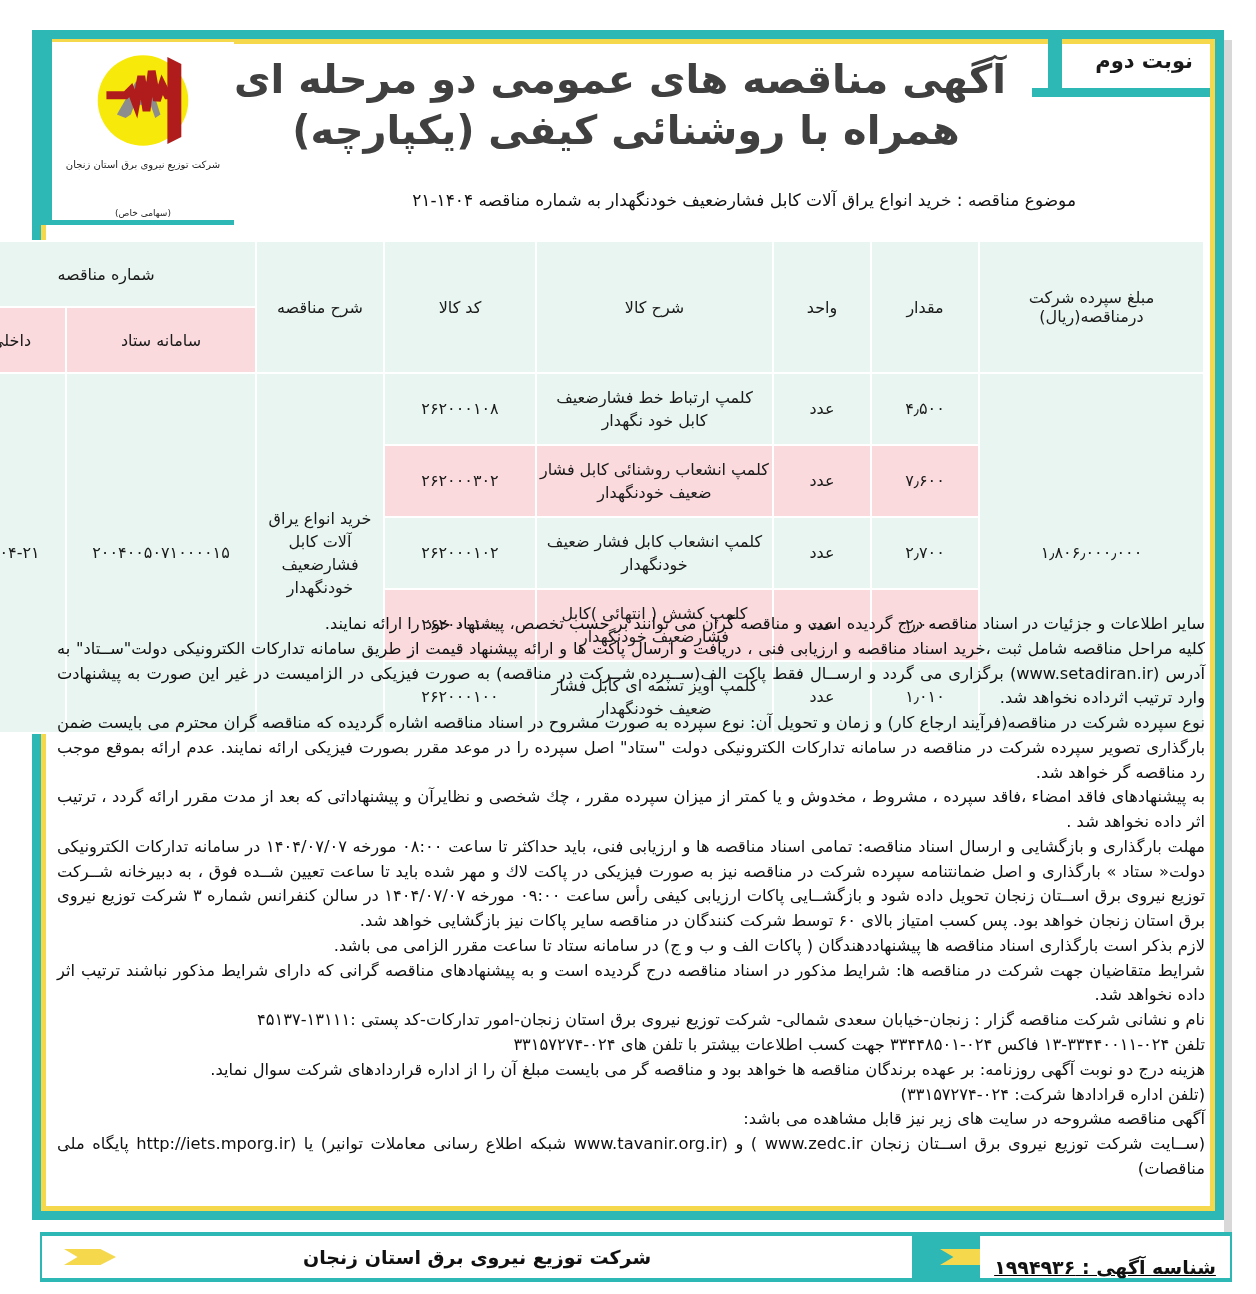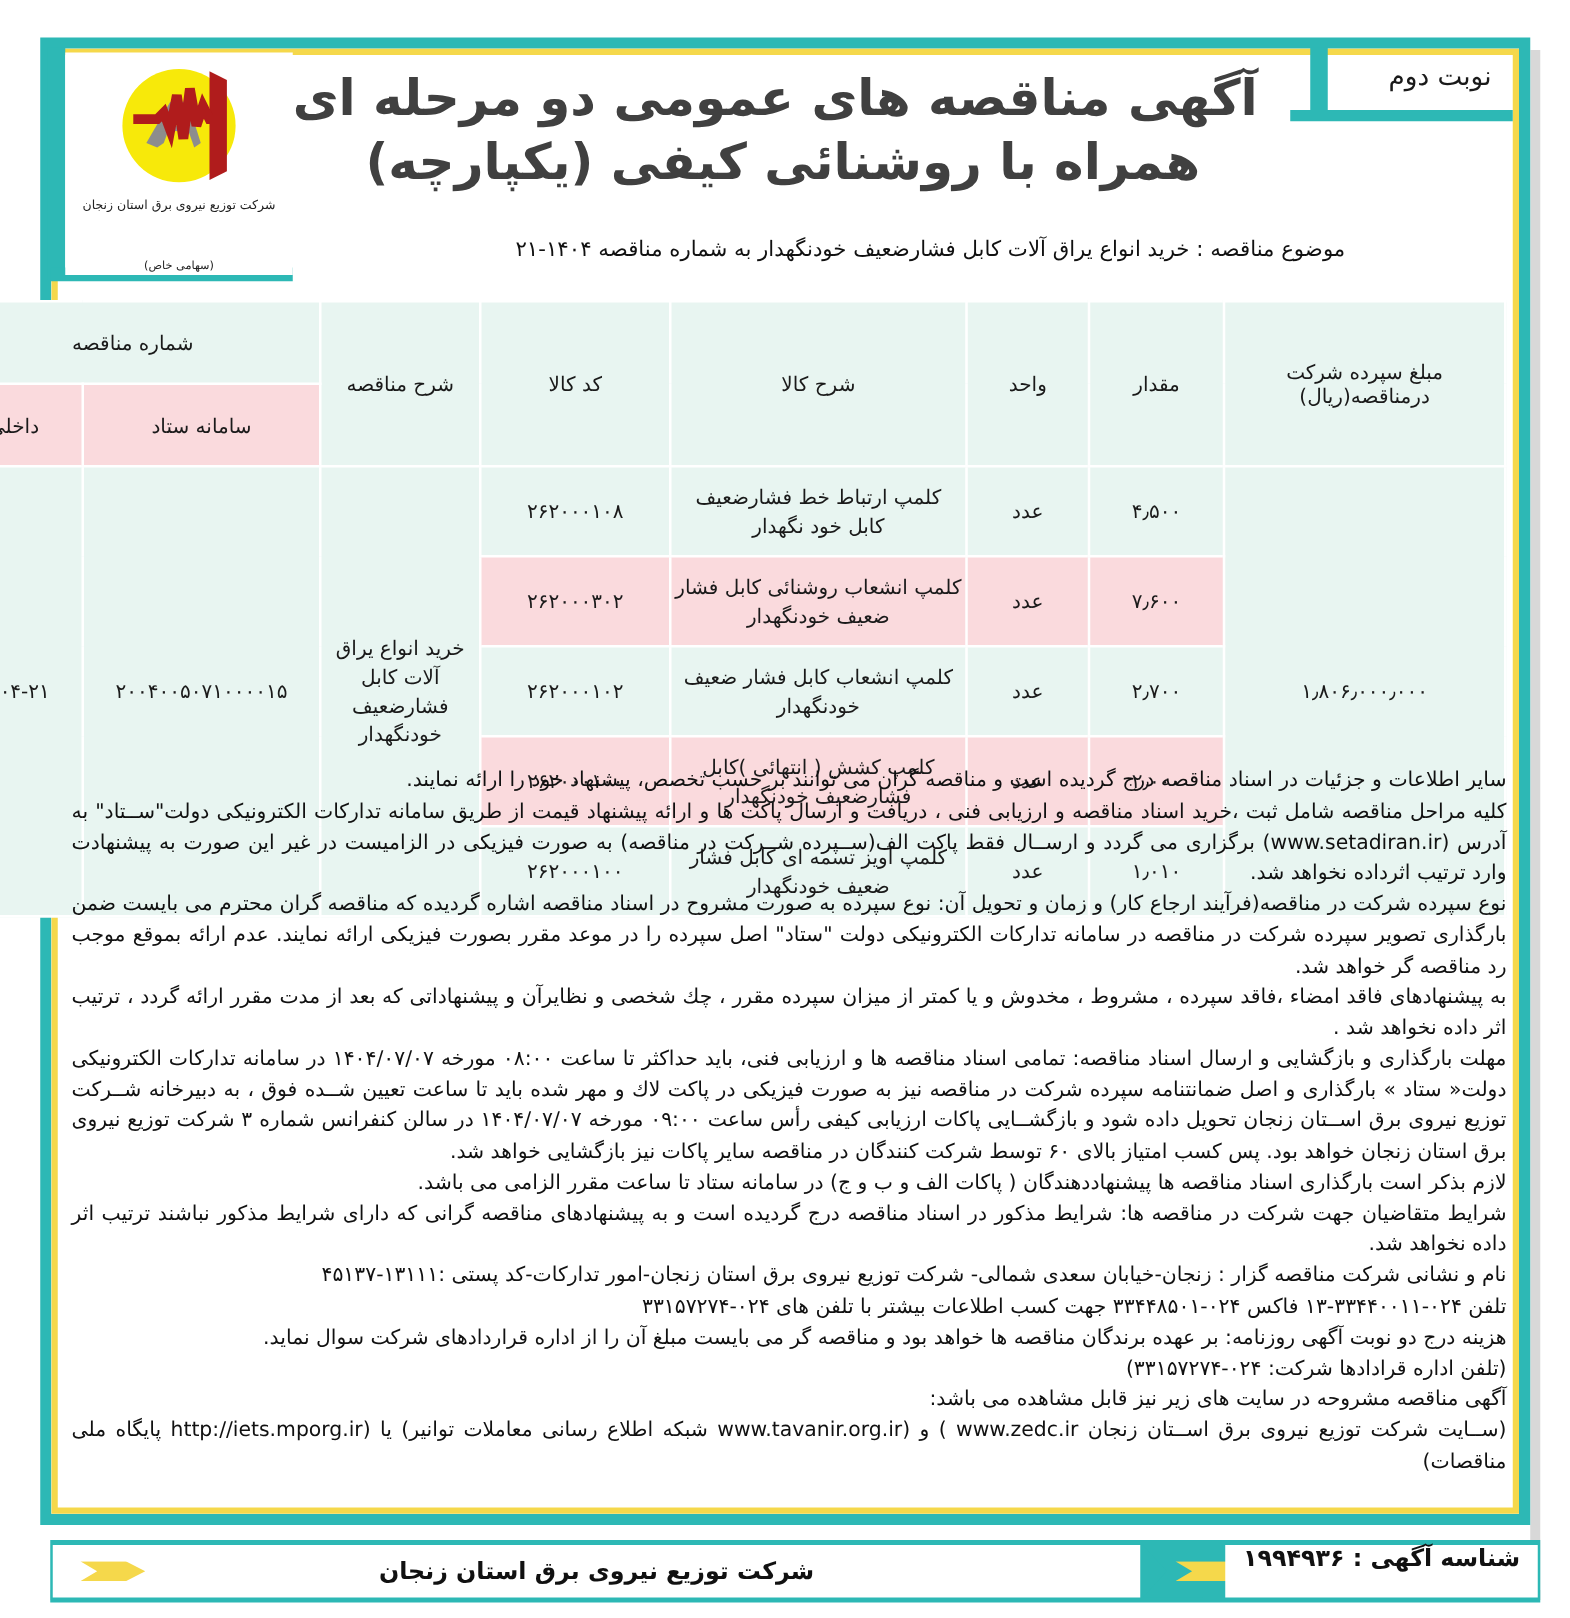--- a/index.html
+++ b/index.html
@@ -44,21 +44,21 @@
   }
 
   
   #header{
     position:absolute;left:46px;top:44px;width:1164px;height:176px;
   }
   #nobat-badge{
     position:absolute;right:1px;top:1px;
     background:#ffffff;
     padding:4px 16px 6px 16px;
-    font-size:21px;font-weight:normal;color:#1a1a1a;
+    font-size:21px;font-weight:bold;color:#1a1a1a;
     z-index:6;
     white-space:nowrap;
   }
   #nobat-underline{
     position:absolute;right:0px;top:44px;width:178px;height:9px;
     background:#2db8b5;z-index:5;
   }
   #nobat-tab{
     position:absolute;right:148px;top:-6px;width:14px;height:50px;
     background:#2db8b5;z-index:4;
@@ -143,21 +143,21 @@
   }
   #footer-left{
     position:absolute;left:2px;top:4px;width:870px;height:42px;
     background:#ffffff;
     display:flex;align-items:center;justify-content:center;
   }
   #footer-left .txt{font-size:19px;font-weight:bold;color:#111;}
   #footer-right{
     position:absolute;right:2px;top:4px;width:250px;height:42px;
     background:#ffffff;
-    display:flex;align-items:flex-start;justify-content:center;
+    display:flex;align-items:flex-end;justify-content:center;text-decoration:underline;
   }
   #footer-right .txt{font-size:19px;font-weight:bold;color:#111;}
   #f-yellow-l{
     position:absolute;left:24px;top:17px;width:52px;height:16px;background:#f5d84b;
     clip-path:polygon(0 0,70% 0,100% 50%,70% 100%,0 100%,26% 50%);
   }
   #f-arrow-left{
     position:absolute;left:874px;top:4px;width:48px;height:42px;background:#2db8b5;
     clip-path:polygon(100% 0,100% 100%,0 100%,40% 50%,0 0);
   }

